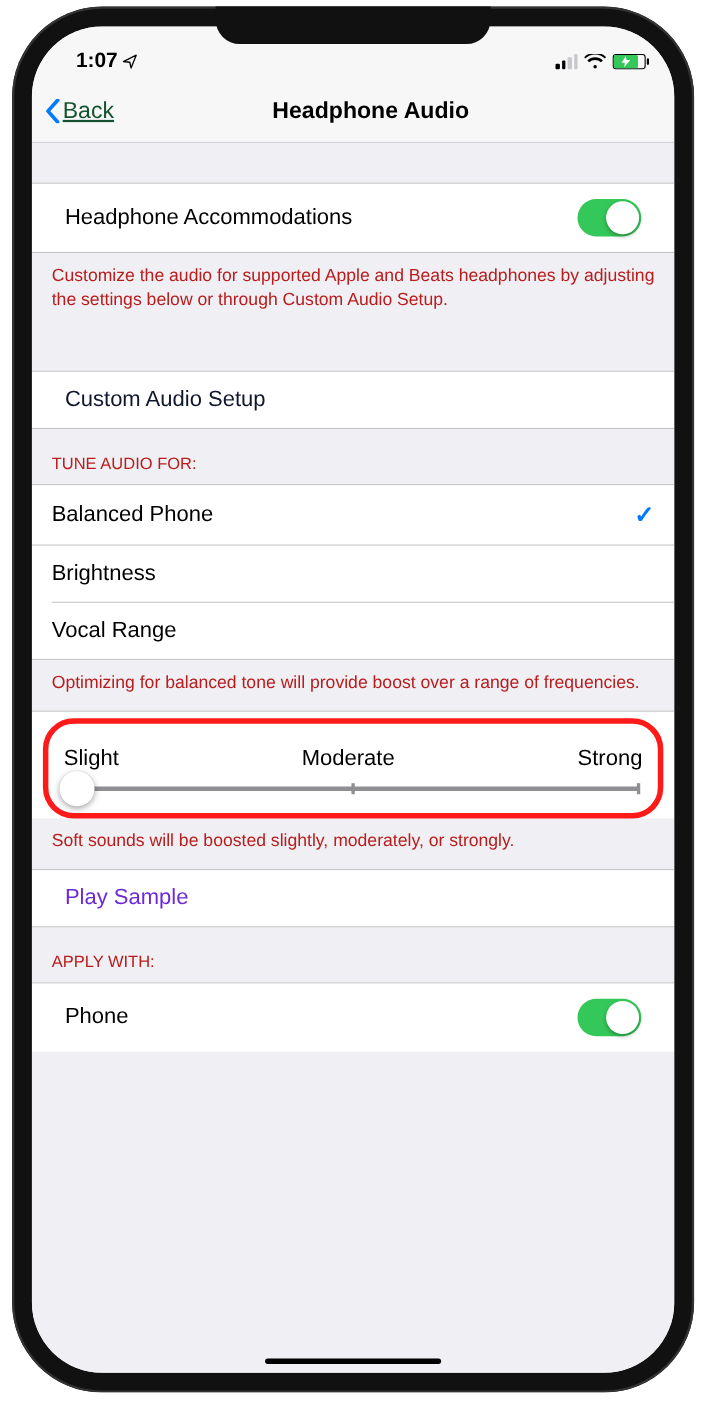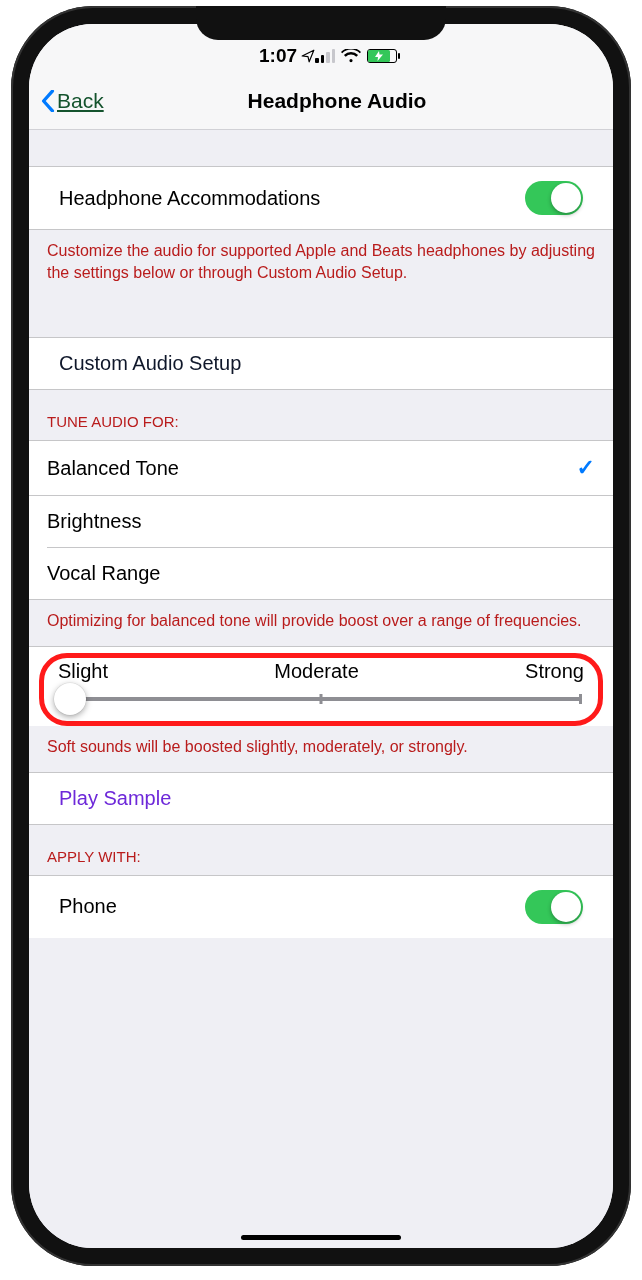--- a/index.html
+++ b/index.html
@@ -39,21 +39,21 @@
     background: #111;
     border-bottom-left-radius: 22px;
     border-bottom-right-radius: 22px;
     z-index: 50;
   }
   
   .status {
     height: 48px;
     display: flex;
     align-items: center;
-    justify-content: center;
+    justify-content: space-between;
     padding: 16px 26px 0 40px;
     background: #f7f7f8;
   }
   .status .time { font-weight: 600; font-size: 19px; display: flex; align-items: center; gap: 4px;}
   .status .right { display: flex; align-items: center; gap: 6px; }
   .bars { display: inline-flex; align-items: flex-end; gap: 2px; height: 14px; }
   .bars span { width: 3.5px; background: #000; border-radius: 1px; }
   .bars span:nth-child(1){height:5px}
   .bars span:nth-child(2){height:8px}
   .bars span:nth-child(3){height:11px;background:#c7c7cc}
@@ -123,21 +123,21 @@
     border-bottom:0.5px solid #c6c6c8;
   }
   .group .row:last-child{border-bottom:none;}
   .group .row.inset{margin-left:18px;padding-left:0;}
 
   
   .highlight {
     margin: 6px 10px 0;
     border:5px solid #ff1a1a;
     border-radius:28px;
-    padding: 2px 14px 20px;
+    padding: 20px 14px 20px;
     background:#fff;
   }
   .slider-labels{display:flex;justify-content:space-between;font-size:20px;margin-bottom:14px;}
   .slider-track{
     height:4px;background:#8e8e93;border-radius:2px;position:relative;margin:0 2px;
   }
   .slider-tick{position:absolute;top:-3px;width:3px;height:10px;background:#8e8e93;}
   .slider-tick.mid{left:50%;transform:translateX(-50%);}
   .slider-tick.end{right:0;}
   .slider-thumb{
@@ -215,21 +215,21 @@
       </div>
       <div class="footer-text">Customize the audio for supported Apple and Beats headphones by adjusting the settings below or through Custom Audio Setup.</div>
 
       <div class="cell link">
         <span>Custom Audio Setup</span>
       </div>
 
       <div class="header-text">Tune Audio For:</div>
       <div class="group">
         <div class="row">
-          <span>Balanced Tone</span>
+          <span>Balanced Phone</span>
           <span class="check">✓</span>
         </div>
         <div class="row inset">
           <span>Brightness</span>
         </div>
         <div class="row inset">
           <span>Vocal Range</span>
         </div>
       </div>
       <div class="footer-text">Optimizing for balanced tone will provide boost over a range of frequencies.</div>

